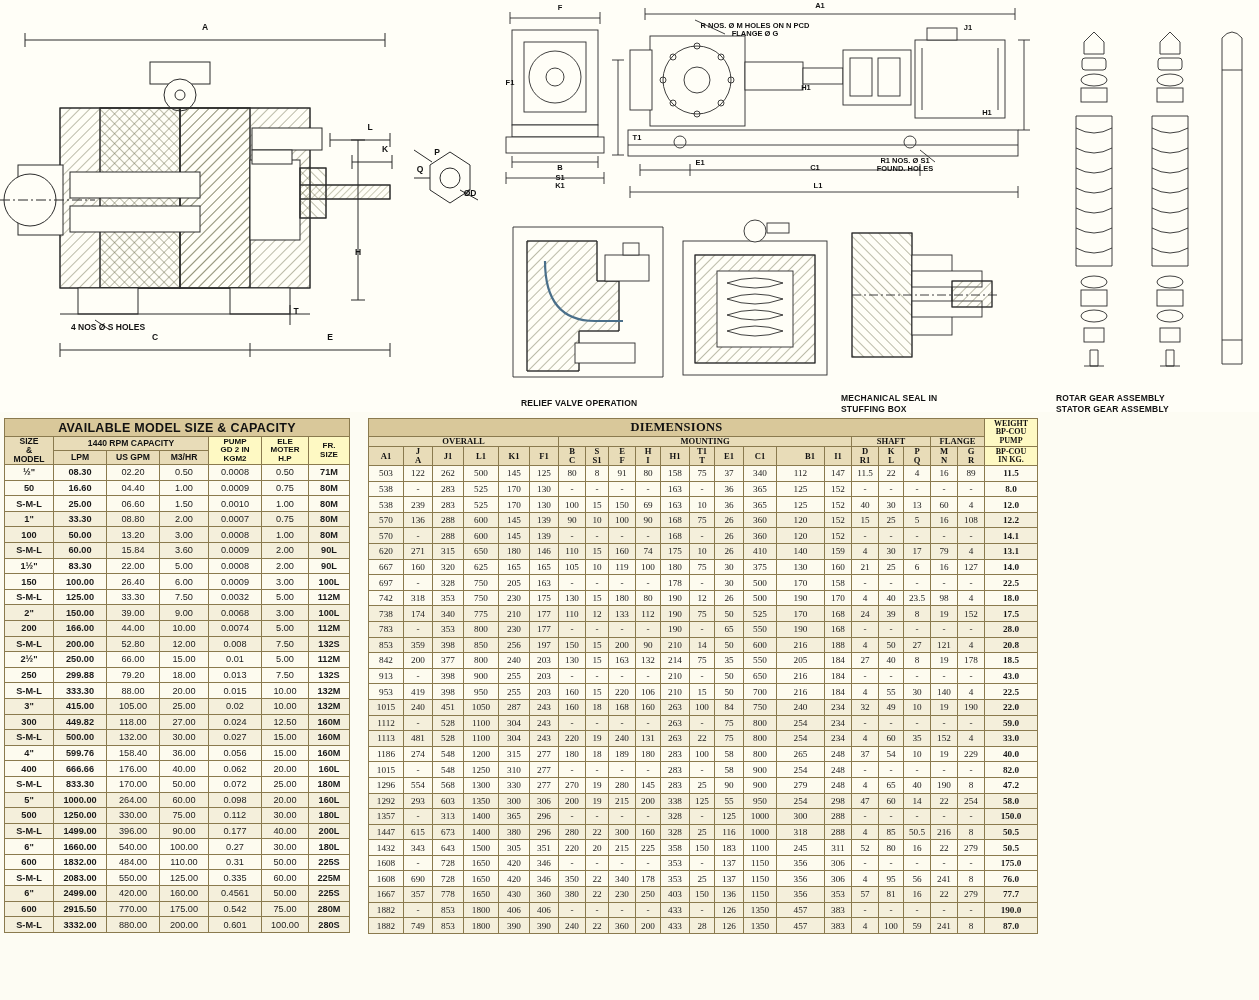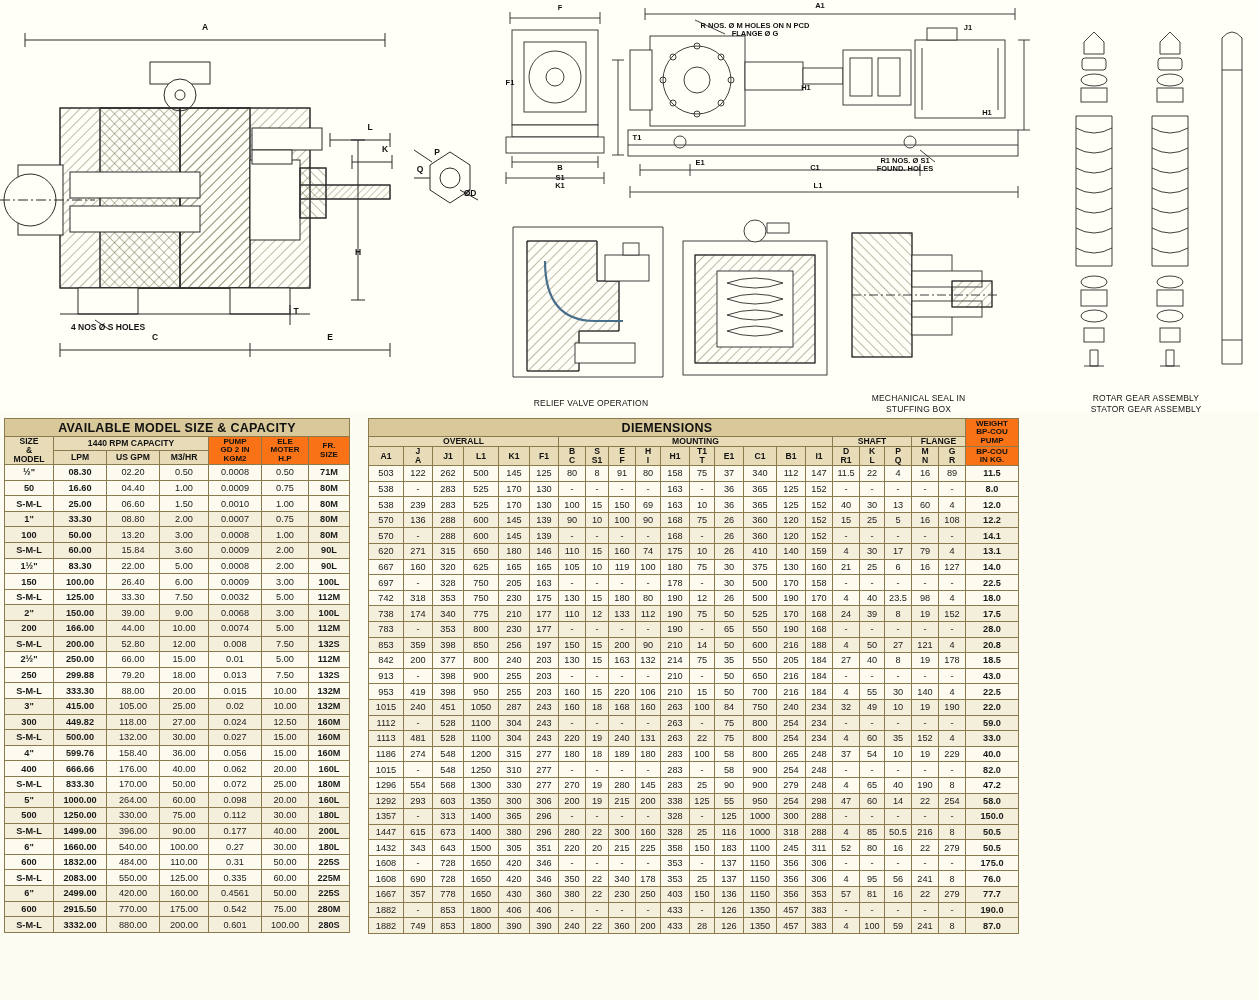--- a/index.html
+++ b/index.html
@@ -10,37 +10,37 @@
     color:#1a1a1a;
     overflow:hidden;
   }
   .sheet{position:relative;width:1259px;height:1000px;}
 
   
   .drawings{position:relative;width:1259px;height:412px;background:#fffef7;}
   .dwg-pane{position:absolute;border:0;}
   .dwg-svg{display:block;}
   .dwg-caption{
-    position:absolute;text-align:center;font-size:8.5px;font-weight:normal;
+    position:absolute;font-size:8.5px;font-weight:bold;
     letter-spacing:.2px;color:#111;line-height:1.25;
   }
 
   
   .tables{position:absolute;top:418px;left:0;width:1259px;}
   table{border-collapse:collapse;font-size:9.5px;}
   td,th{border:1px solid #8a7a4e;padding:0;text-align:center;vertical-align:middle;}
   .tbl-left{position:absolute;left:4px;top:0;}
-  .tbl-right{position:absolute;left:368px;top:0;}
+  .tbl-right{position:absolute;left:368px;top:0;font-family:Liberation Serif, serif;}
 
   .hdr-title{
     background:#d9c89a;font-weight:bold;font-size:12.5px;letter-spacing:.3px;
     height:17px;color:#111;
   }
   .hdr{background:#e8dcb8;font-weight:bold;font-size:8.6px;line-height:1.05;color:#111;}
-  .hdr-sm{background:#f97316;font-weight:bold;font-size:8px;line-height:1.05;color:#111;}
+  .hdr-sm{background:#fef9c3;font-weight:bold;font-size:8px;line-height:1.05;color:#111;}
   .cell{font-size:9.2px;height:14.6px;padding:0 2px;white-space:nowrap;}
   .cell-b{font-weight:bold;}
   .sizecell{font-weight:bold;font-size:9.2px;}
   .lpm{font-weight:bold;}
   .grp-a{background:#fdfbef;}
   .grp-b{background:#f4efdb;}
 </style>
 </head>
 <body>
 
@@ -641,21 +641,21 @@
             <th class="hdr" style="width: 30px;">K1</th>
             <th class="hdr" style="width: 28px;">F1</th>
             <th class="hdr" style="width: 26px;">B<br>C</th>
             <th class="hdr" style="width: 22px;">S<br>S1</th>
             <th class="hdr" style="width: 26px;">E<br>F</th>
             <th class="hdr" style="width: 24px;">H<br>I</th>
             <th class="hdr" style="width: 28px;">H1</th>
             <th class="hdr" style="width: 24px;">T1<br>T</th>
             <th class="hdr" style="width: 28px;">E1</th>
             <th class="hdr" style="width: 32px;">C1</th>
-            <th class="hdr" style="width: 28px;">B1</th>
+            <th class="hdr" style="width: 28px; padding-left: 19px;">B1</th>
             <th class="hdr" style="width: 26px;">I1</th>
             <th class="hdr" style="width: 26px;">D<br>R1</th>
             <th class="hdr" style="width: 24px;">K<br>L</th>
             <th class="hdr" style="width: 26px;">P<br>Q</th>
             <th class="hdr" style="width: 26px;">M<br>N</th>
             <th class="hdr" style="width: 26px;">G<br>R</th>
             <th class="hdr-sm">BP-COU<br>IN KG.</th>
           </tr>
       </thead>
       <tbody id="right-body">

